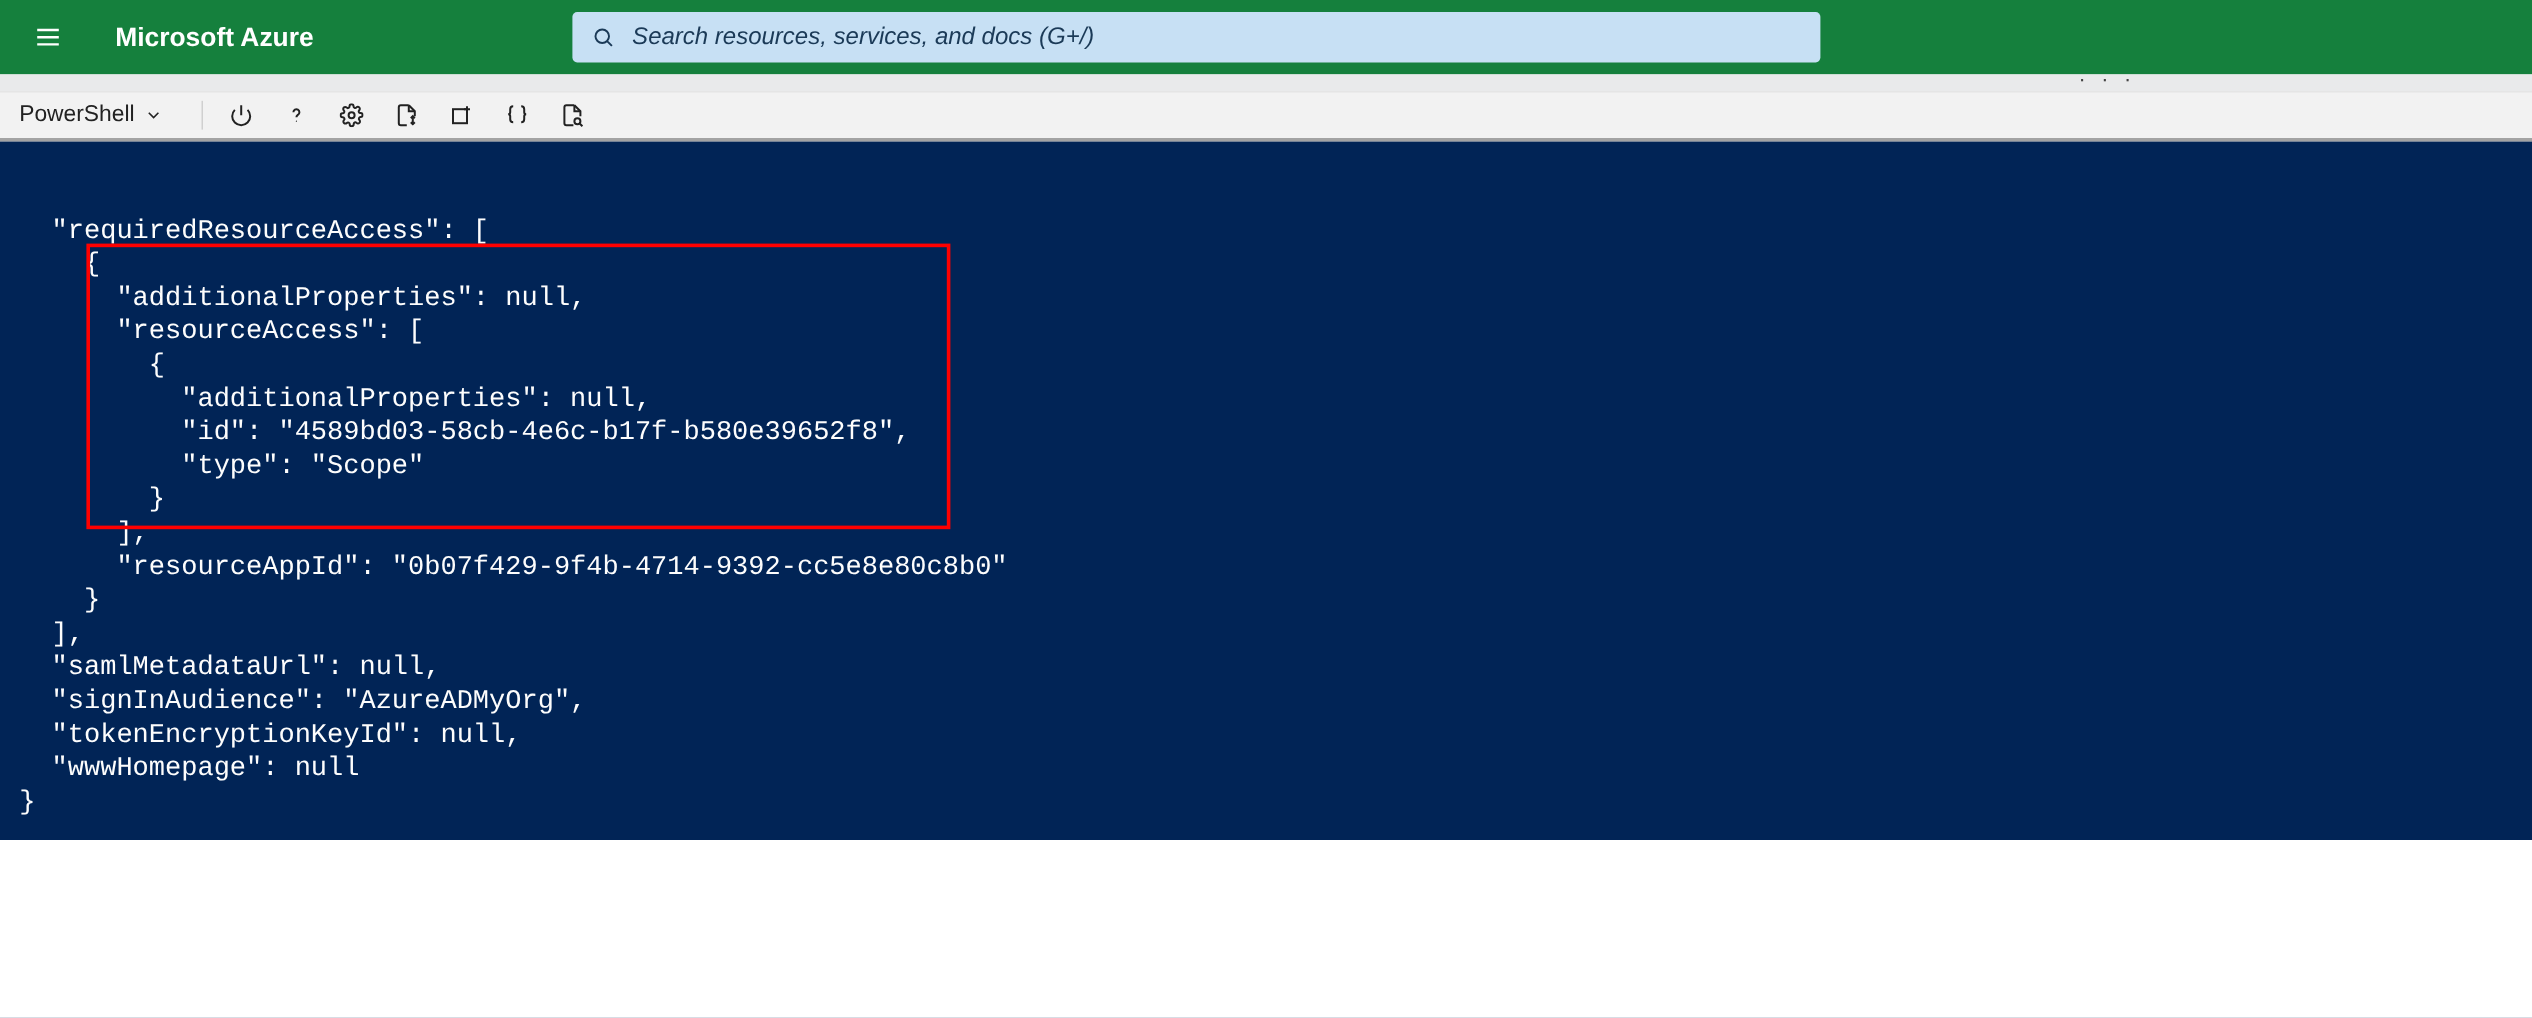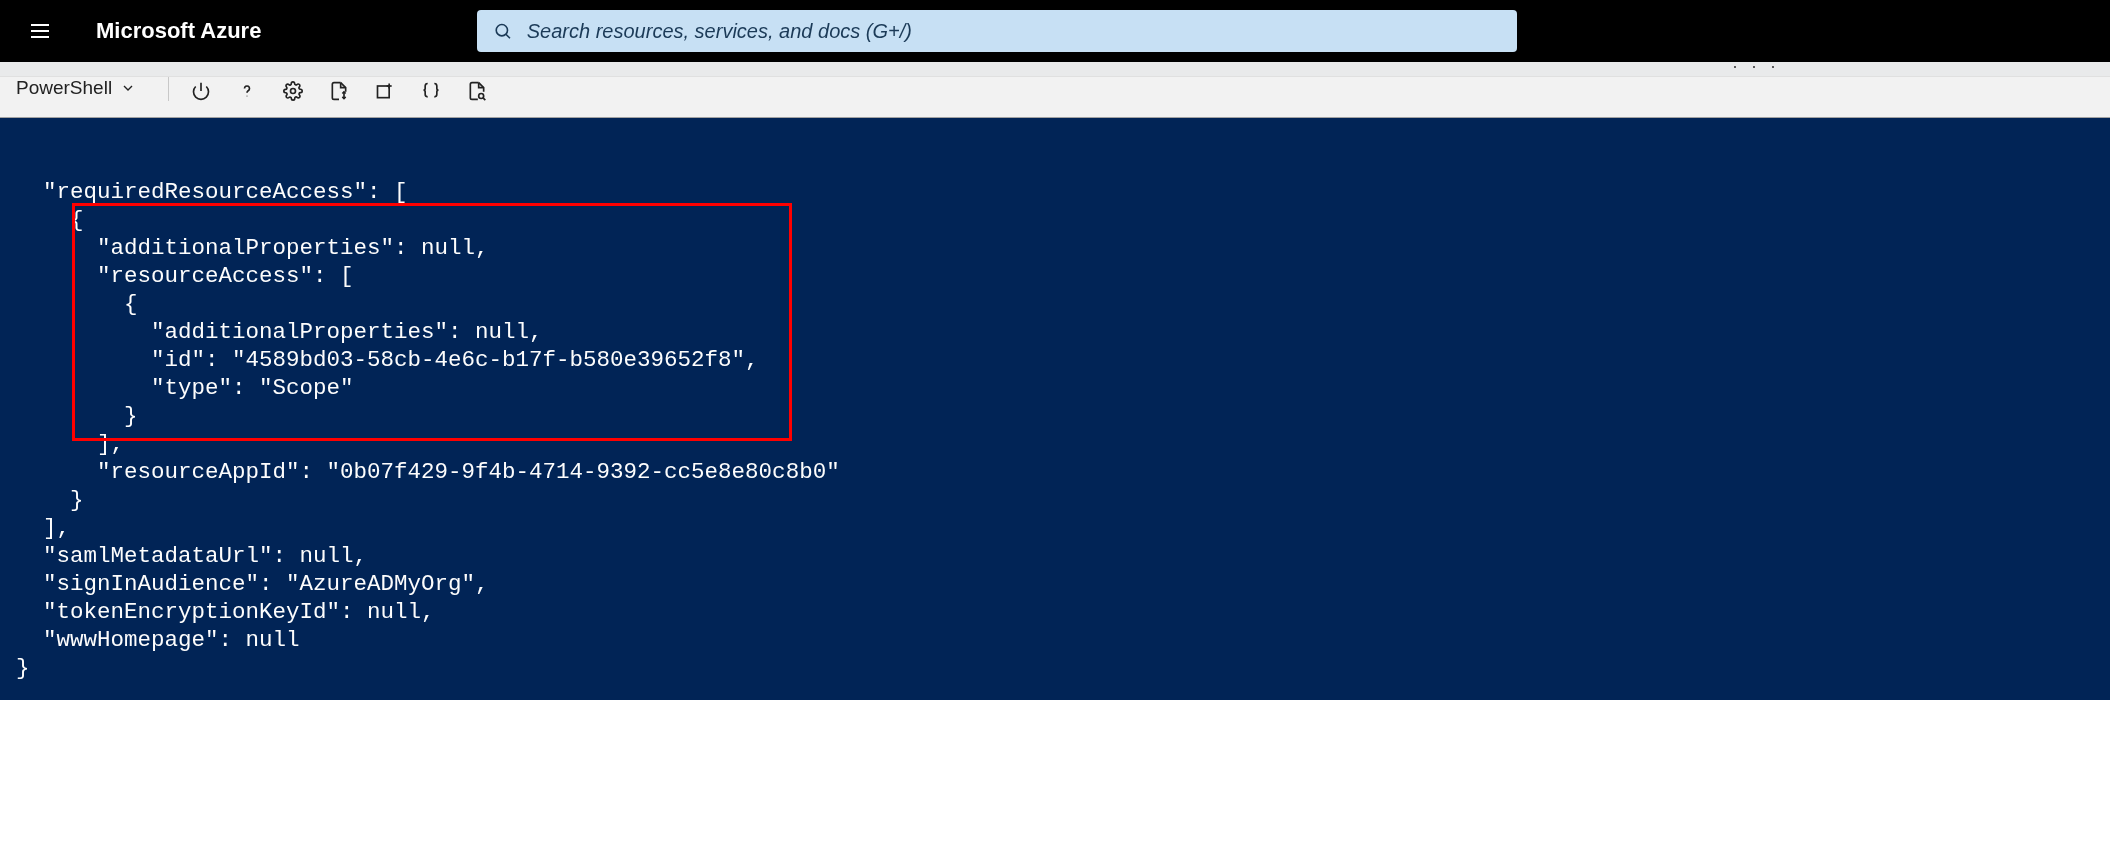--- a/index.html
+++ b/index.html
@@ -1,19 +1,19 @@
 <!DOCTYPE html>
 <html><head>
 <meta charset="utf-8">
 <style>
   * { margin: 0; padding: 0; box-sizing: border-box; }
   html, body { width: 100%; height: 100%; font-family: "Segoe UI", Arial, sans-serif; background: #fff; }
 
   .header {
-    background: #000000;
+    background: #15803d;
     height: 62px;
     display: flex;
     align-items: center;
     padding: 0 20px;
     gap: 36px;
   }
   .hamburger {
     width: 40px; height: 40px; display: flex; align-items: center; justify-content: center;
     cursor: pointer;
   }
@@ -53,24 +53,24 @@
     position: relative;
   }
   .spacer-strip .dots {
     position: absolute; right: 330px; top: -6px;
     color: #444; letter-spacing: 4px; font-size: 18px;
   }
 
   .toolbar {
     background: #f2f2f2;
     border-top: 1px solid #e0e0e0;
-    border-bottom: 1px solid #a3a3a3;
+    border-bottom: 3px solid #a3a3a3;
     height: 42px;
     display: flex;
-    align-items: flex-start;
+    align-items: center;
     padding: 0 16px;
     gap: 18px;
     color: #222;
   }
   .shell-select {
     display: flex; align-items: center; gap: 8px;
     font-size: 19px;
     cursor: pointer;
     padding-right: 14px;
   }

